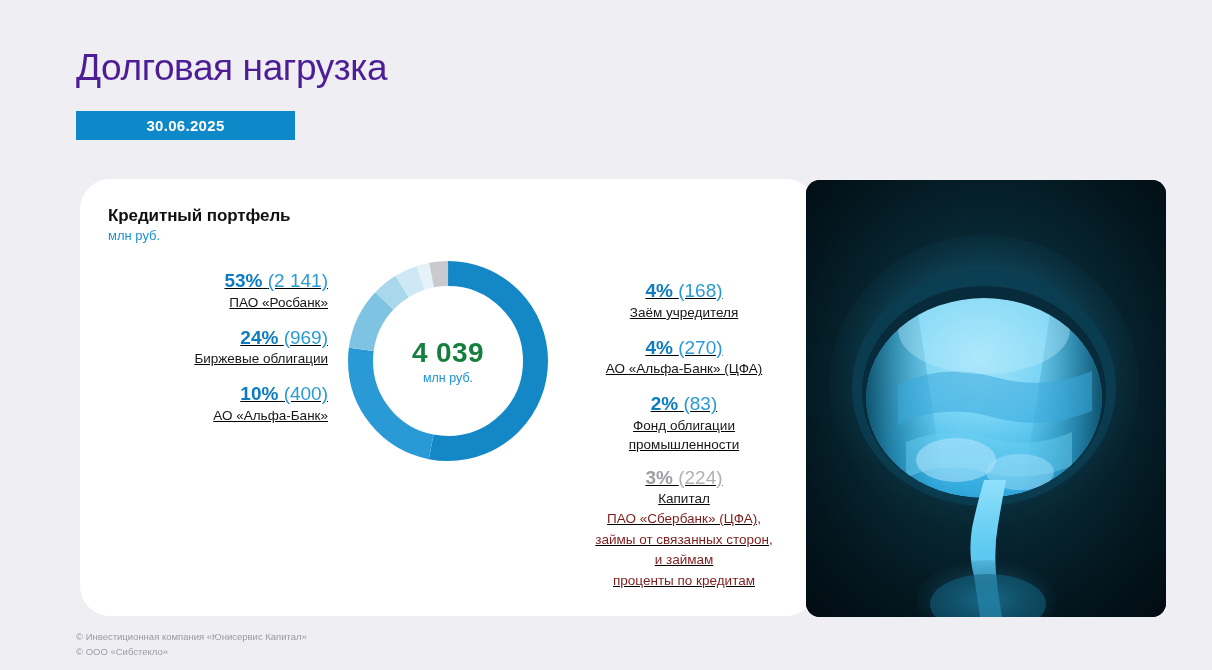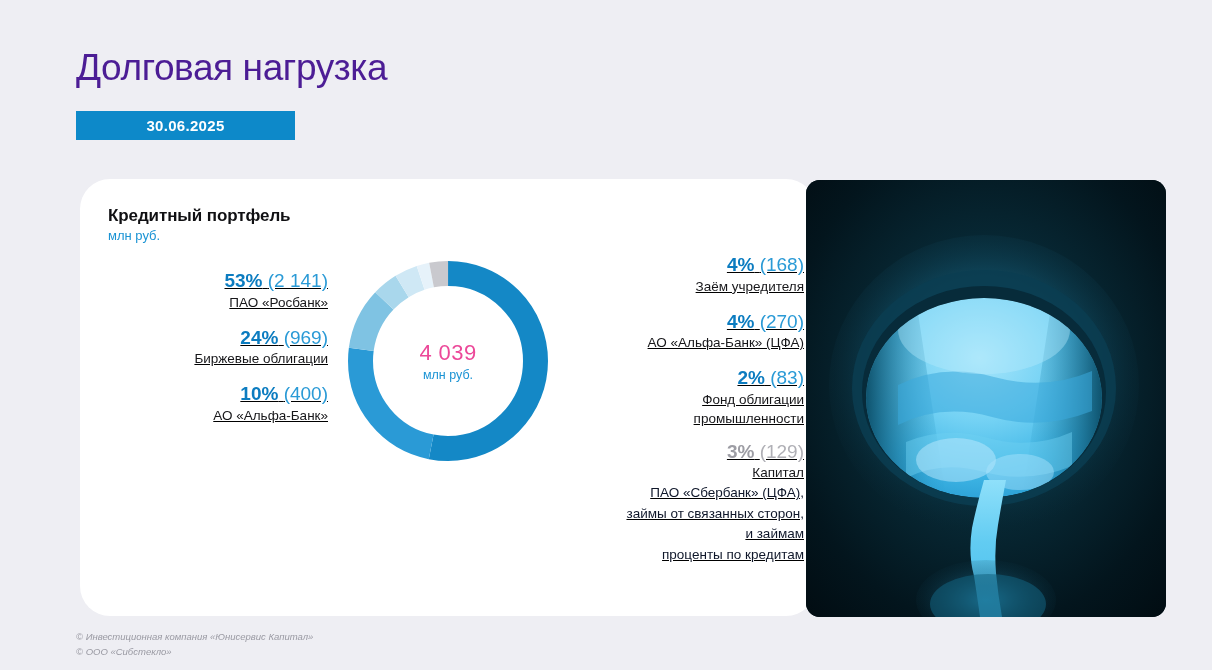--- a/index.html
+++ b/index.html
@@ -88,46 +88,46 @@
     top: 0;
     width: 200px;
     height: 200px;
     display: flex;
     flex-direction: column;
     align-items: center;
     justify-content: center;
     pointer-events: none;
   }
   .donut-total {
-    font-size: 22px;
-    font-weight: normal;
-    color: #ec4899;
+    font-size: 28px;
+    font-weight: bold;
+    color: #15803d;
     letter-spacing: 0.4px;
     line-height: 1.15;
   }
   .donut-unit {
     font-size: 12.5px;
     color: #1a93d4;
     margin-top: 2px;
   }
 
   
   .legend-left {
     position: absolute;
     left: 0;
     top: 90px;
     width: 248px;
     text-align: right;
   }
   .legend-right {
     position: absolute;
     left: 484px;
-    top: 74px;
+    top: 100px;
     width: 240px;
-    text-align: right;
+    text-align: center;
   }
   .legend-item { margin-bottom: 14px; text-decoration: underline; }
   .legend-item.tight { margin-bottom: 12px; }
   .legend-head {
     font-size: 19px;
     line-height: 1.25;
     white-space: nowrap;
   }
   .legend-pct {
     font-weight: bold;
@@ -140,21 +140,21 @@
   .legend-label {
     font-size: 13.5px;
     color: #17171a;
     line-height: 1.32;
     margin-top: 1px;
   }
   .legend-item.other .legend-pct { color: #9d9da4; }
   .legend-item.other .legend-val { color: #b0b0b6; }
   .legend-sub {
     font-size: 13.5px;
-    color: #0f172a;
+    color: #7f1d1d;
     line-height: 1.45;
     margin-top: 1px;
   }
 
   
   .photo {
     position: absolute;
     left: 806px;
     top: 180px;
     width: 360px;
@@ -166,21 +166,20 @@
   .photo svg { display: block; }
 
   
   .footer {
     position: absolute;
     left: 76px;
     top: 630px;
     font-size: 9.5px;
     color: #9a9aa3;
     line-height: 1.55;
-    font-style: italic;
   }
   .footer div { white-space: nowrap; }
 </style>
 </head>
 <body>
 
 <div class="page-title">Долговая нагрузка</div>
 <div class="date-badge">30.06.2025</div>
 
 <div class="card">
@@ -258,21 +257,21 @@
         <span class="legend-pct">2%</span>
         <span class="legend-val">(83)</span>
       </div>
       <div class="legend-label">Фонд облигации</div>
       <div class="legend-label">промышленности</div>
     </div>
 
     <div class="legend-item other">
       <div class="legend-head">
         <span class="legend-pct">3%</span>
-        <span class="legend-val">(129)</span>
+        <span class="legend-val">(224)</span>
       </div>
       <div class="legend-label">Капитал</div>
       <div class="legend-sub">ПАО «Сбербанк» (ЦФА),</div>
       <div class="legend-sub">займы от связанных сторон,</div>
       <div class="legend-sub">и займам</div>
       <div class="legend-sub">проценты по кредитам</div>
     </div>
 
   </div>
 </div>

